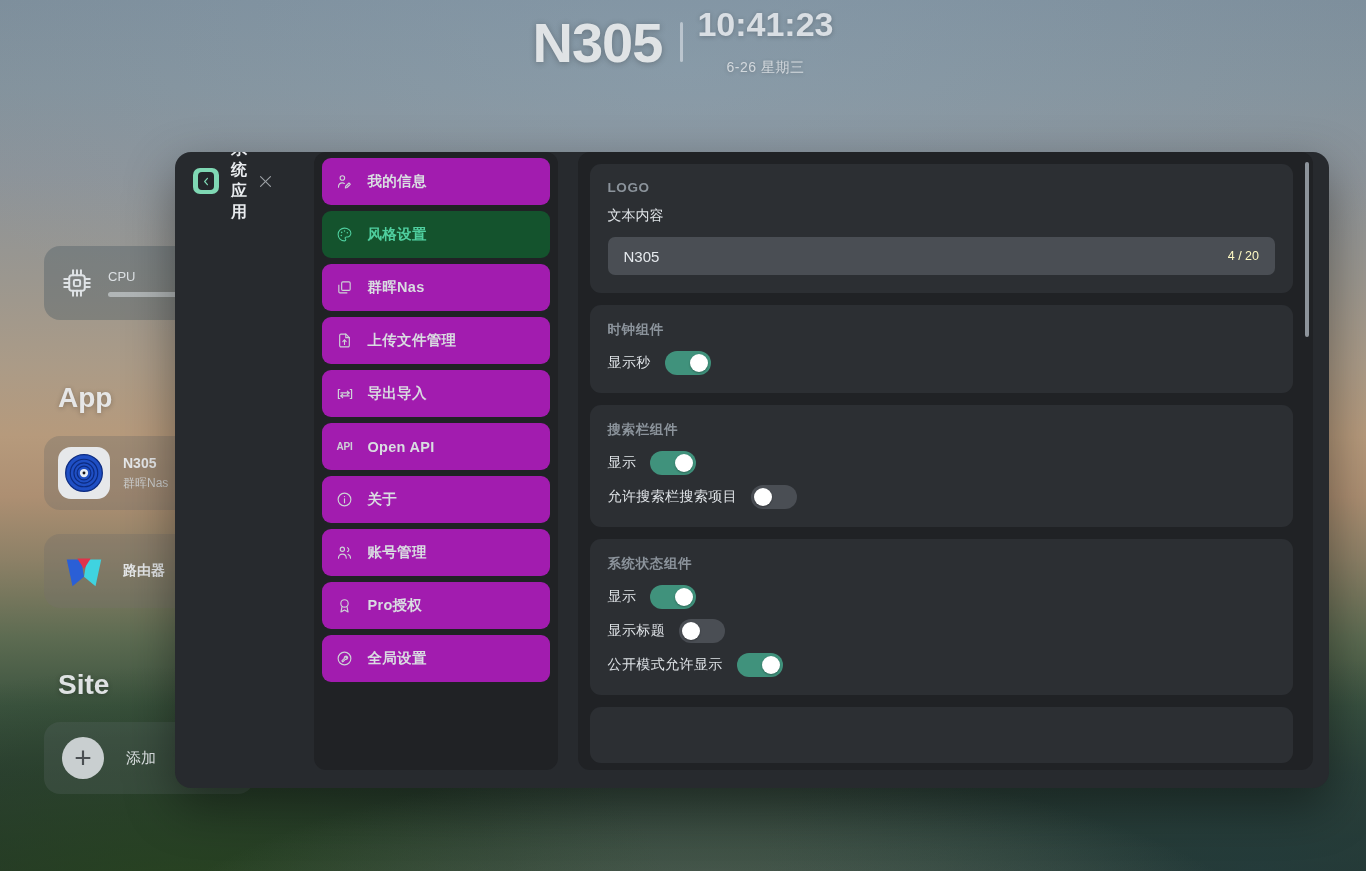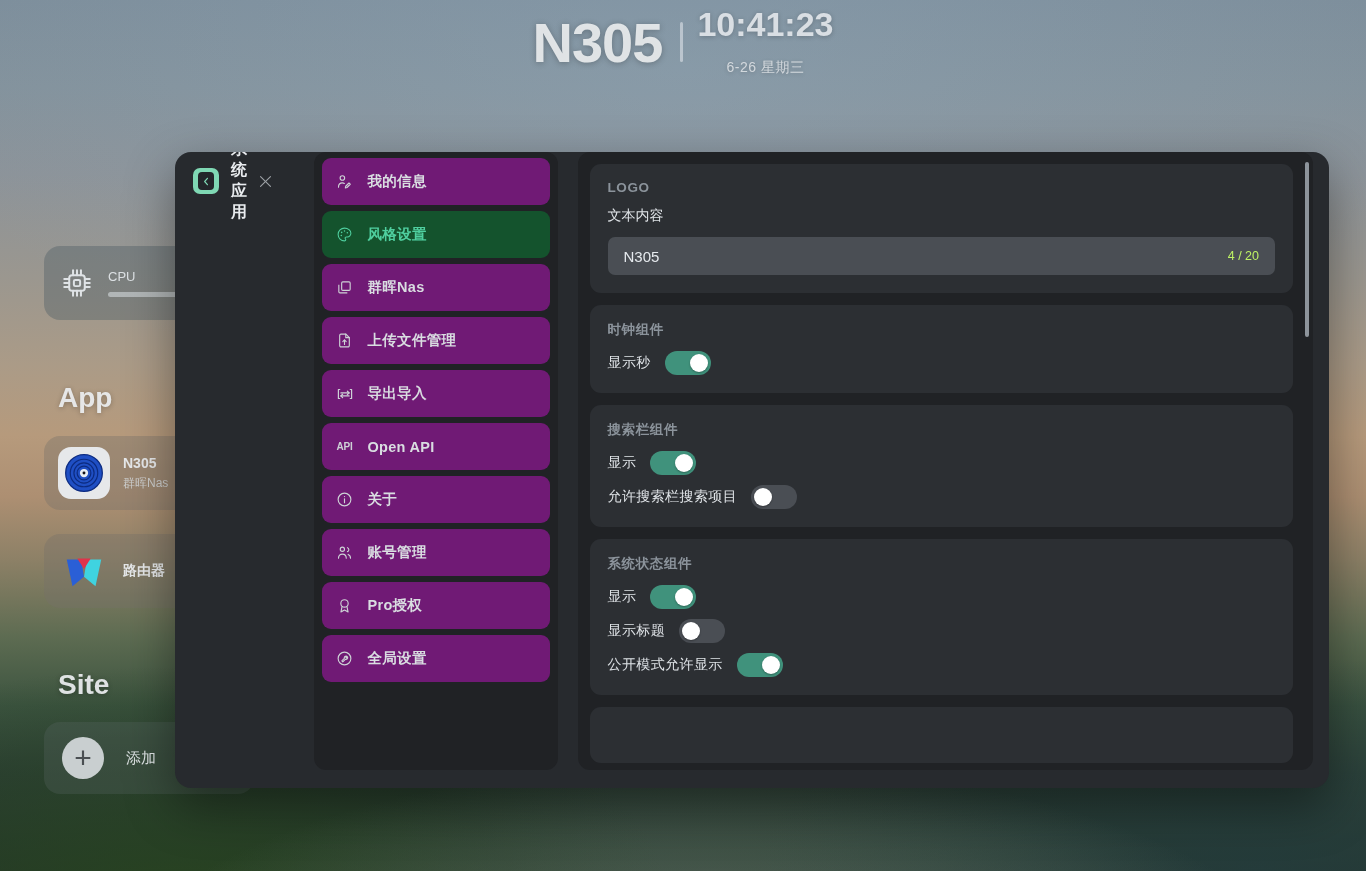--- a/index.html
+++ b/index.html
@@ -221,21 +221,21 @@
     background: #202225;
     border-radius: 12px;
     padding: 6px 8px;
     overflow: hidden;
   }
   .side-item {
     height: 47px;
     display: flex; align-items: center;
     padding: 0 14px;
     border-radius: 9px;
-    background: #701a75;
+    background: #a21caf;
     margin-bottom: 6px;
     cursor: pointer;
   }
   .side-item.active { background: #14532d; }
   .side-ico {
     width: 18px; height: 18px; flex: 0 0 18px;
     display: flex; align-items: center; justify-content: center;
     color: #cdd2d6;
   }
   .side-item.active .side-ico { color: #4fcf9f; }
@@ -271,21 +271,21 @@
   .text-field {
     height: 38px; border-radius: 7px;
     background: #4a4e54;
     display: flex; align-items: center;
     padding: 0 16px;
   }
   .text-field input {
     flex: 1; background: transparent; border: none; outline: none;
     color: #e6eaee; font-size: 15px; font-family: inherit;
   }
-  .char-count { font-size: 12.5px; color: #bef264; margin-left: 8px; }
+  .char-count { font-size: 12.5px; color: #fef9c3; margin-left: 8px; }
 
   .row { display: flex; align-items: center; margin-top: 4px; margin-bottom: 10px; }
   .row:last-child { margin-bottom: 0; align-items: center; }
   .row-label { font-size: 14px; color: #dfe3e7; letter-spacing: 0.4px; }
   .toggle {
     margin-left: 14px;
     width: 46px; height: 24px; border-radius: 13px;
     position: relative; cursor: pointer; flex: 0 0 46px;
     background: #4a4e54;
     transition: background .15s;

